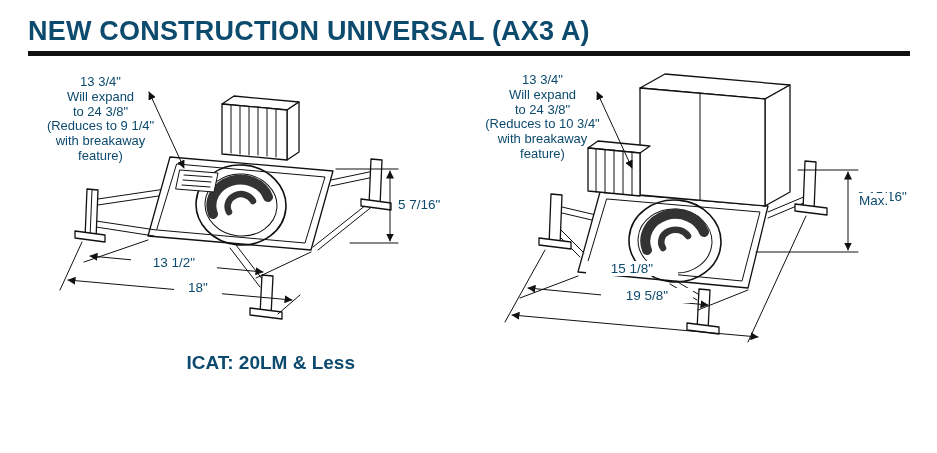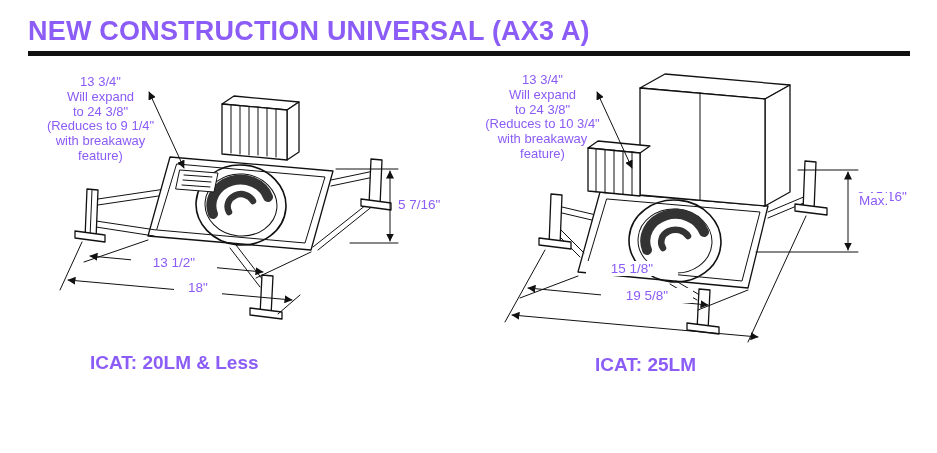--- a/index.html
+++ b/index.html
@@ -3,21 +3,21 @@
 <meta charset="utf-8">
 <style>
   * { box-sizing: border-box; }
   html,body { margin:0; padding:0; background:#fff; }
   .canvas {
     position: relative;
     width: 937px;
     height: 453px;
     background: #ffffff;
     font-family: "Liberation Sans", sans-serif;
-    color: #8b5cf6;
+    color: #0c4a6e;
     overflow: hidden;
   }
   .page-title {
     position: absolute;
     left: 28px; top: 16px;
     font-size: 27px;
     font-weight: bold;
     letter-spacing: 0.2px;
     white-space: nowrap;
   }
@@ -54,21 +54,21 @@
   .dim-left-w2       { left: 174px; top: 280px; width: 48px; }
   .dim-right-height  { left: 855px; top: 189px; }
   .dim-right-height-q{ left: 857px; top: 193px; }
   .dim-right-w1      { left: 586px; top: 261px; width: 92px; }
   .dim-right-w2      { left: 601px; top: 288px; width: 92px; }
   .caption {
     position: absolute;
     font-size: 19px;
     font-weight: bold;
     line-height: 25px;
-    text-align: left;
+    text-align: right;
     white-space: nowrap;
   }
   .caption-left  { left: 90px;  top: 350px; width: 265px; }
   .caption-right { left: 595px; top: 352px; width: 210px; }
 
   
   svg path, svg line, svg ellipse {
     stroke: #111;
     fill: none;
     stroke-width: 1.3;
@@ -267,17 +267,14 @@
 
   <div class="dim-text dim-right-height">8 15/16"</div>
   <div class="dim-text dim-right-height-q">Max.</div>
   <div class="dim-text dim-center dim-right-w1">15 1/8"</div>
   <div class="dim-text dim-center dim-right-w2">19 5/8"</div>
 
   <div class="caption caption-left">
     <div>ICAT: 20LM &amp; Less</div>
   </div>
 
-  <div class="caption caption-right">
-    <div>ICAT: 25LM</div>
-  </div>
 
 </div>
 
 </body></html>

